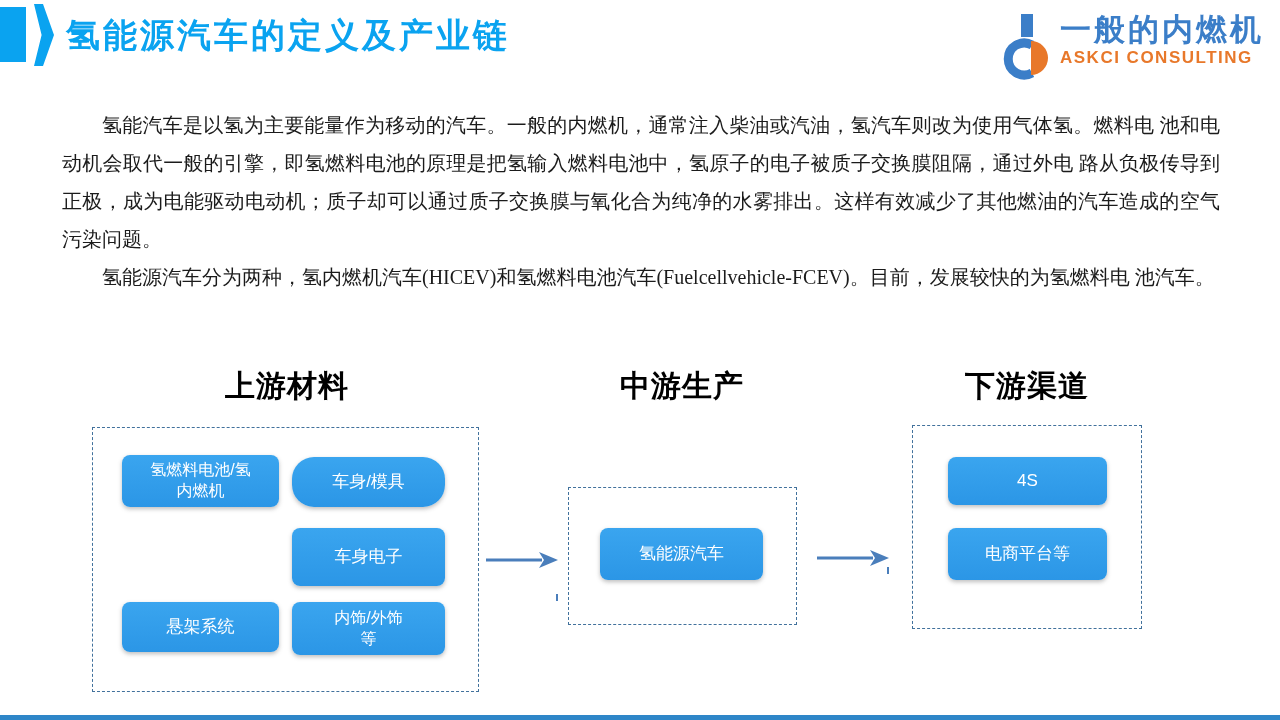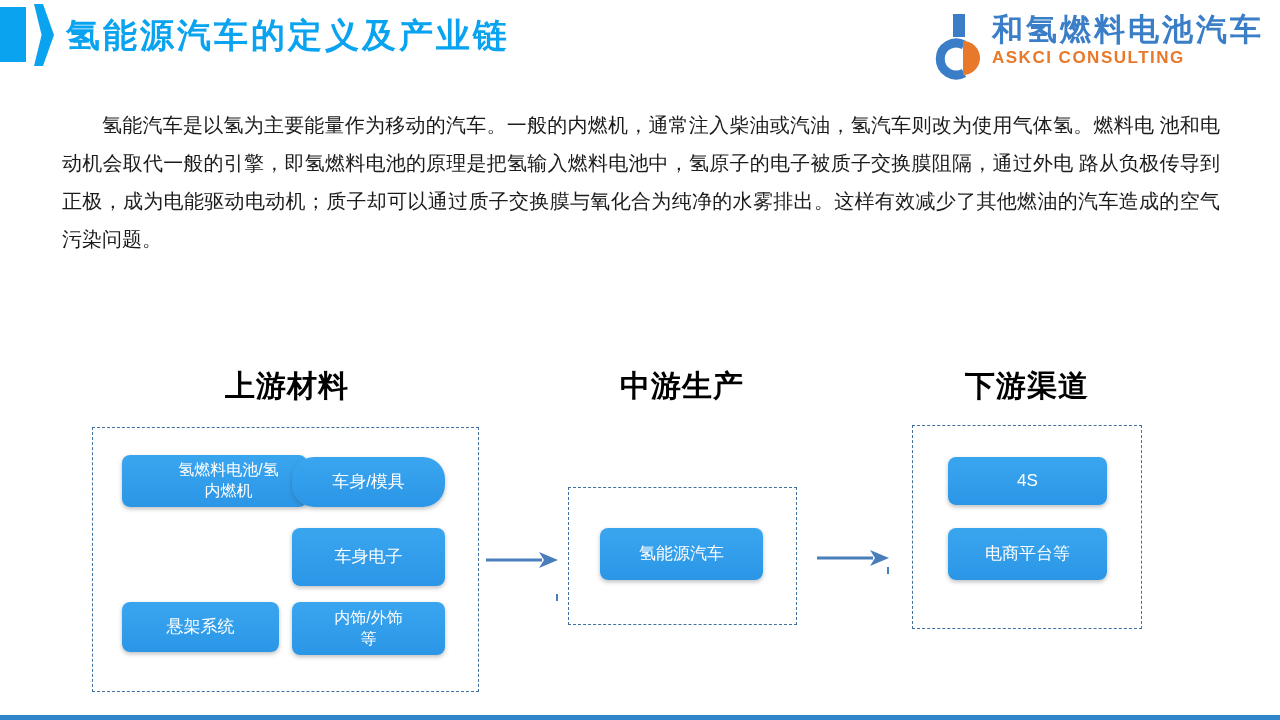--- a/index.html
+++ b/index.html
@@ -40,21 +40,21 @@
   .group-box{position:absolute;border:1.5px dashed #41719c;background:transparent;}
   .box1{left:92px;top:427px;width:385px;height:263px;}
   .box2{left:568px;top:487px;width:227px;height:136px;}
   .box3{left:912px;top:425px;width:228px;height:202px;}
   .pill{
     position:absolute;background:linear-gradient(180deg,#3aa5ef 0%,#2b96e6 100%);
     border-radius:8px;box-shadow:0 2px 4px rgba(70,70,70,.35);
     color:#fff;display:flex;align-items:center;justify-content:center;
     text-align:center;font-size:16px;line-height:1.3;white-space:pre-line;
   }
-  .b1{left:122px;top:455px;width:157px;height:52px;padding-left:28px;}
+  .b1{left:122px;top:455px;width:157px;height:52px;}
   .b2{left:292px;top:457px;width:153px;height:50px;font-size:17px;border-radius:22px;}
   .b3{left:122px;top:528px;width:157px;height:50px;font-size:17px;}
   .b4{left:292px;top:528px;width:153px;height:58px;font-size:17px;}
   .b5{left:122px;top:602px;width:157px;height:50px;font-size:17px;}
   .b6{left:292px;top:602px;width:153px;height:53px;}
   .b7{left:600px;top:528px;width:163px;height:52px;font-size:17px;}
   .b8{left:948px;top:457px;width:159px;height:48px;font-size:17px;}
   .b9{left:948px;top:528px;width:159px;height:52px;font-size:17px;}
   .arrow{position:absolute;width:76px;height:24px;}
   .arrow.a1{left:484px;top:548px;}
@@ -80,27 +80,28 @@
 
   <div class="logo">
     <div class="logo-mark">
       <svg width="54" height="66" viewBox="0 0 54 66">
         <rect x="25" y="0" width="12" height="23" fill="#3b7ec8"></rect>
         <path d="M36 31 A16 16 0 1 0 36 59" fill="none" stroke="#3b7ec8" stroke-width="9"></path>
         <path d="M35 27 A16 16 0 0 1 35 61 Z" fill="#e8782a"></path>
       </svg>
     </div>
     <div class="logo-text">
-      <span class="logo-cn">和氢燃料电池汽车</span>
+      <span class="logo-cn">一般的内燃机</span>
       <span class="logo-en">ASKCI CONSULTING</span>
     </div>
   </div>
 
   <div class="body-text">
     <p>氢能汽车是以氢为主要能量作为移动的汽车。一般的内燃机，通常注入柴油或汽油，氢汽车则改为使用气体氢。燃料电 池和电动机会取代一般的引擎，即氢燃料电池的原理是把氢输入燃料电池中，氢原子的电子被质子交换膜阻隔，通过外电 路从负极传导到正极，成为电能驱动电动机；质子却可以通过质子交换膜与氧化合为纯净的水雾排出。这样有效减少了其他燃油的汽车造成的空气污染问题。</p>
+    <p>氢能源汽车分为两种，氢内燃机汽车(HICEV)和氢燃料电池汽车(Fuelcellvehicle-FCEV)。目前，发展较快的为氢燃料电 池汽车。</p>
   </div>
 
   <div class="col-title t1">上游材料</div>
   <div class="col-title t2">中游生产</div>
   <div class="col-title t3">下游渠道</div>
 
   <div class="group-box box1"></div>
   <div class="group-box box2"></div>
   <div class="group-box box3"></div>
 

